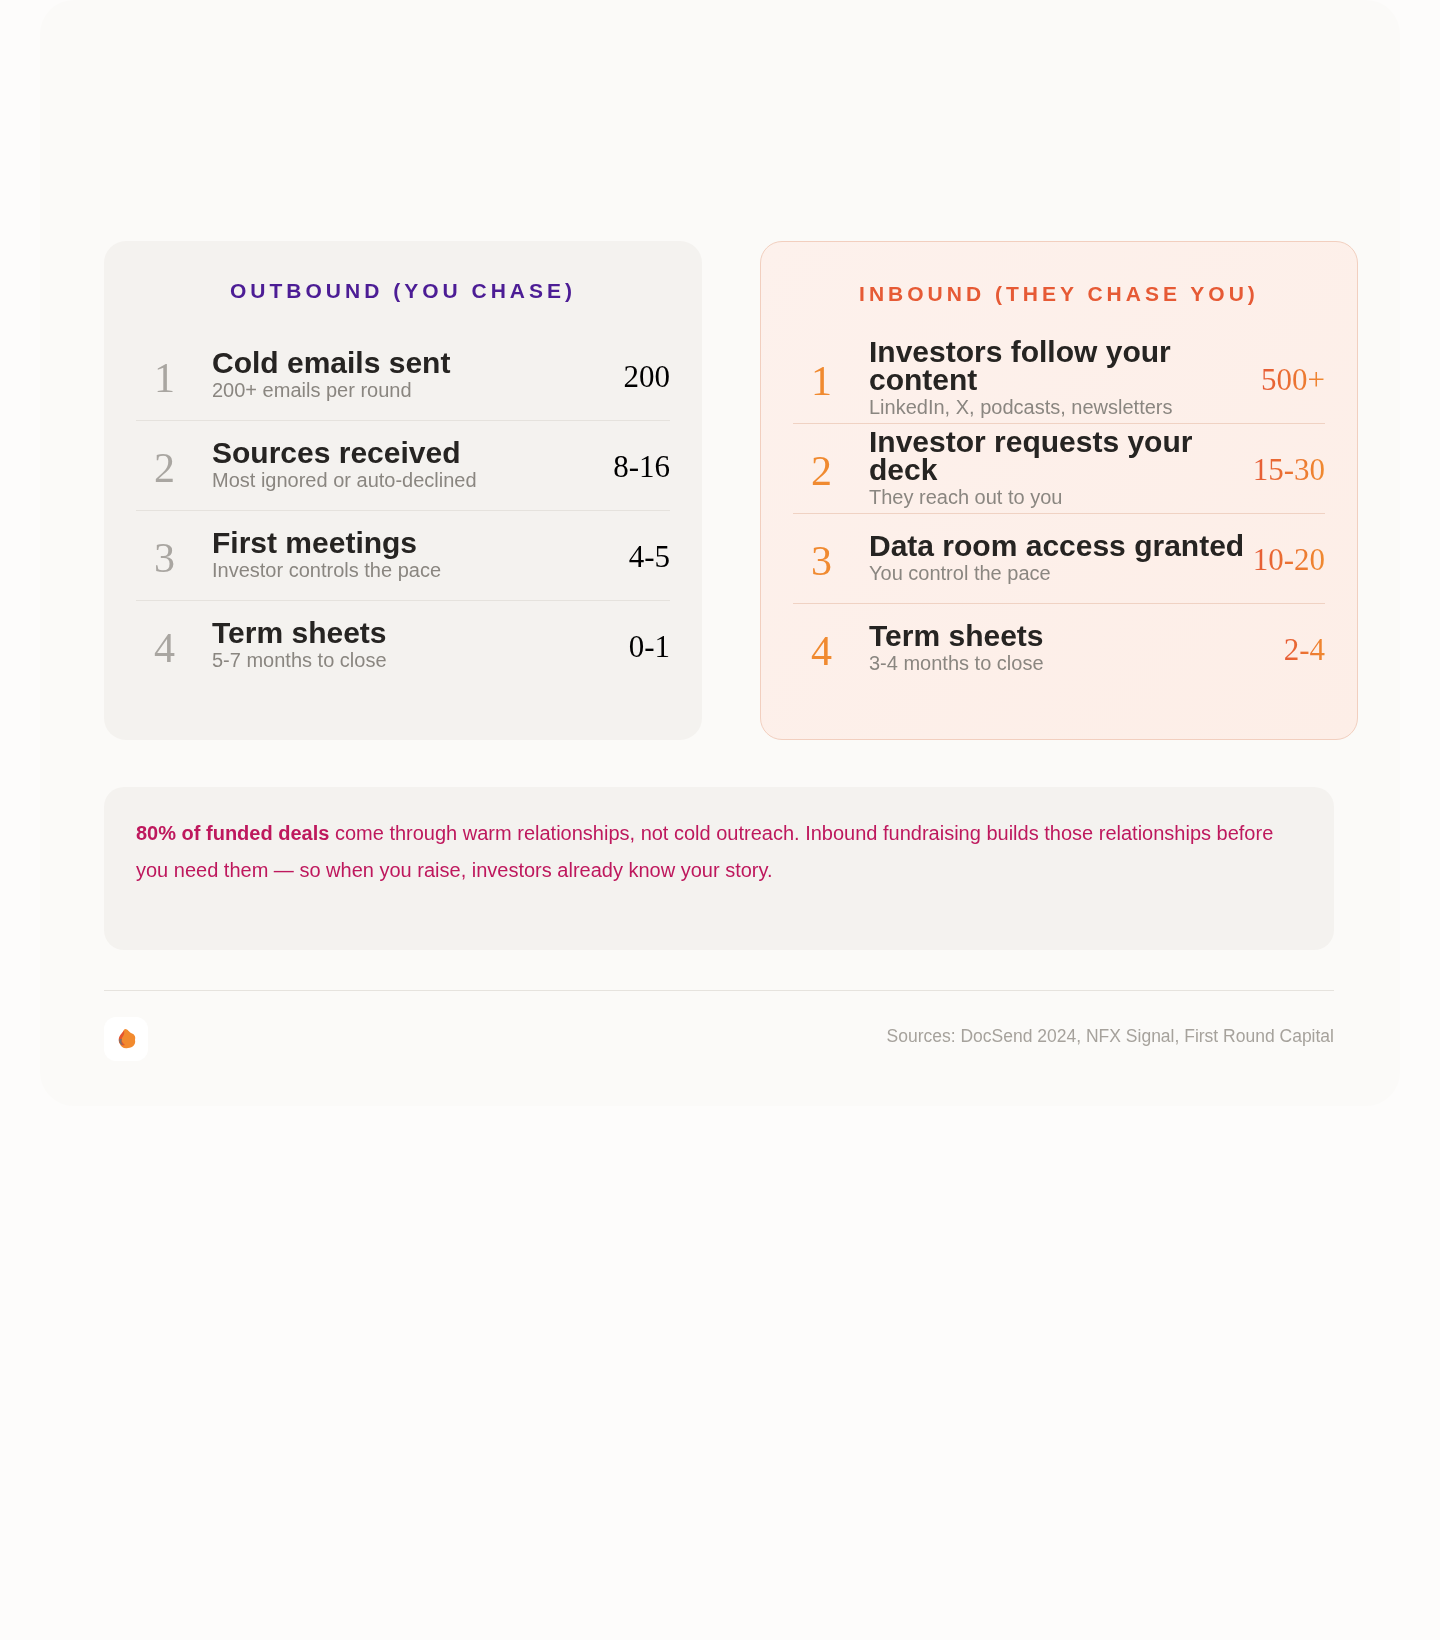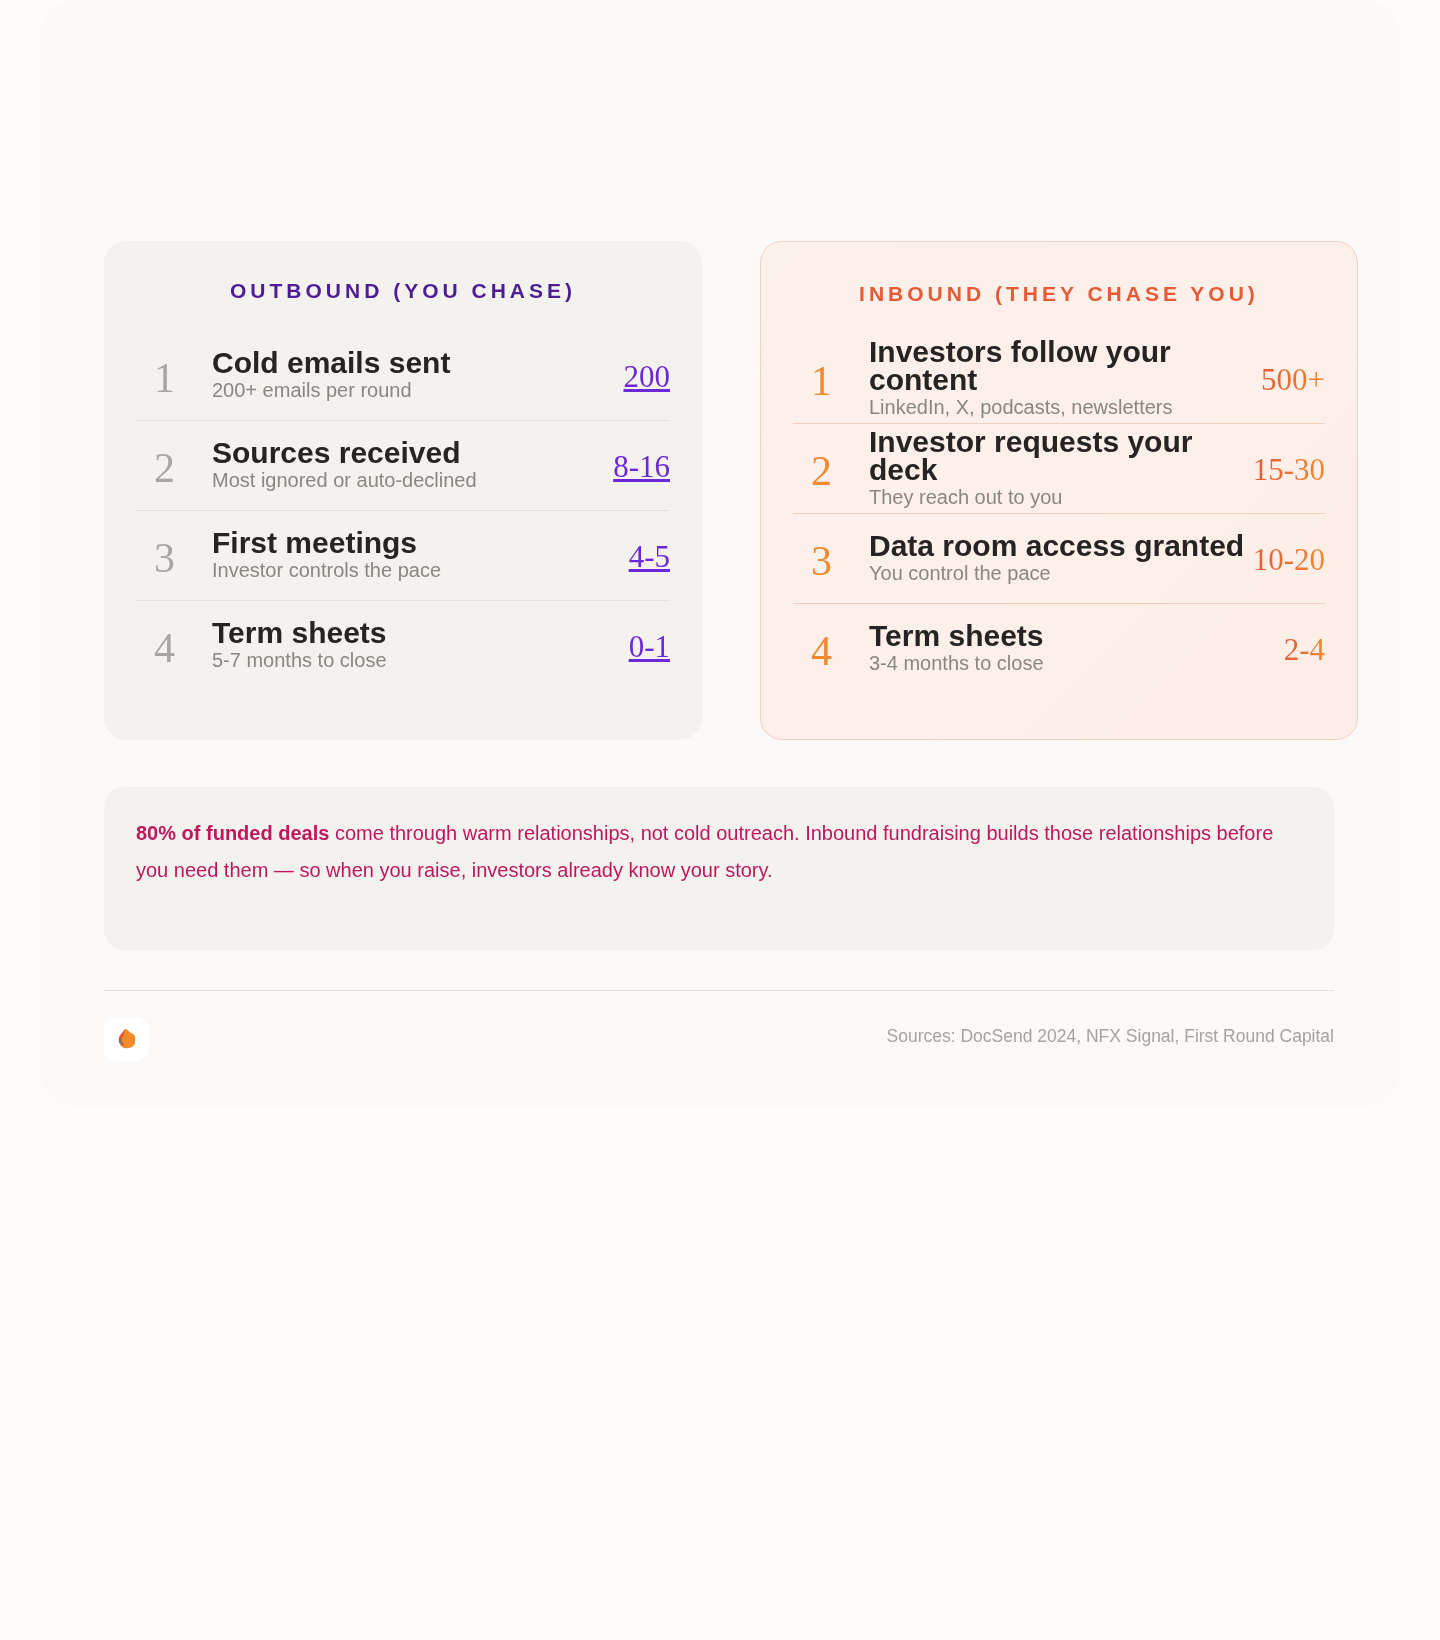--- a/index.html
+++ b/index.html
@@ -70,21 +70,21 @@
     .card.out .num { color: #a9a6a1; }
     .card.in .num { color: #f08a30; }
     .label-wrap { flex: 1; }
     .label { font-weight: bold; font-size: 30px; color: #262422; line-height: 28px; }
     .sub { font-size: 20px; color: #8a8680; line-height: 26px; }
     .val {
       font-family: "Liberation Serif", serif;
       font-size: 31px; text-align: right;
       padding-top: 2px;
     }
-    .card.out .val { color: #6d28d9; text-decoration: underline; }
+    .card.out .val { color: #000000; }
     .card.in .val {
       background: linear-gradient(90deg, #e65a35 0%, #f08a30 100%);
       -webkit-background-clip: text; background-clip: text;
       color: transparent;
     }
     .insight {
       position: absolute; left: 64px; top: 787px;
       width: 1230px; height: 163px;
       background: #f4f2ef; border-radius: 20px;
       padding: 28px 32px;

